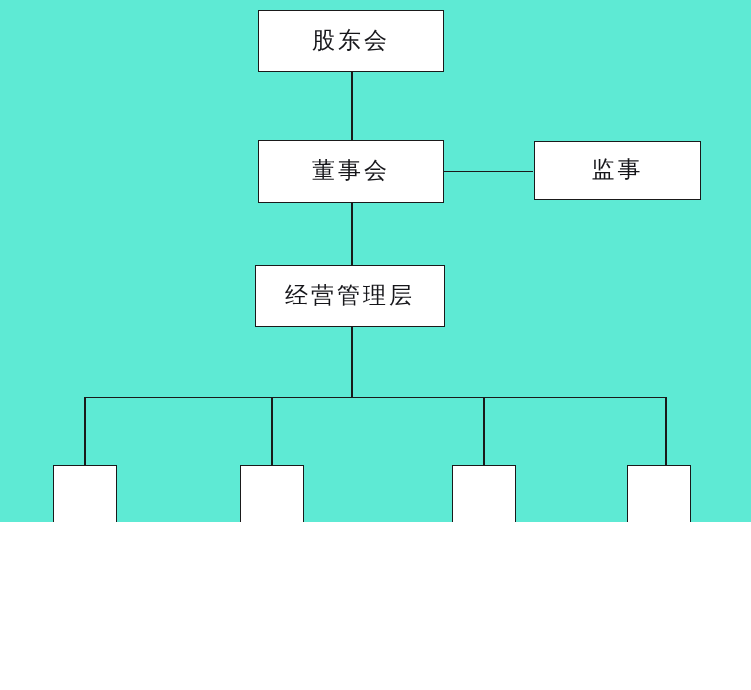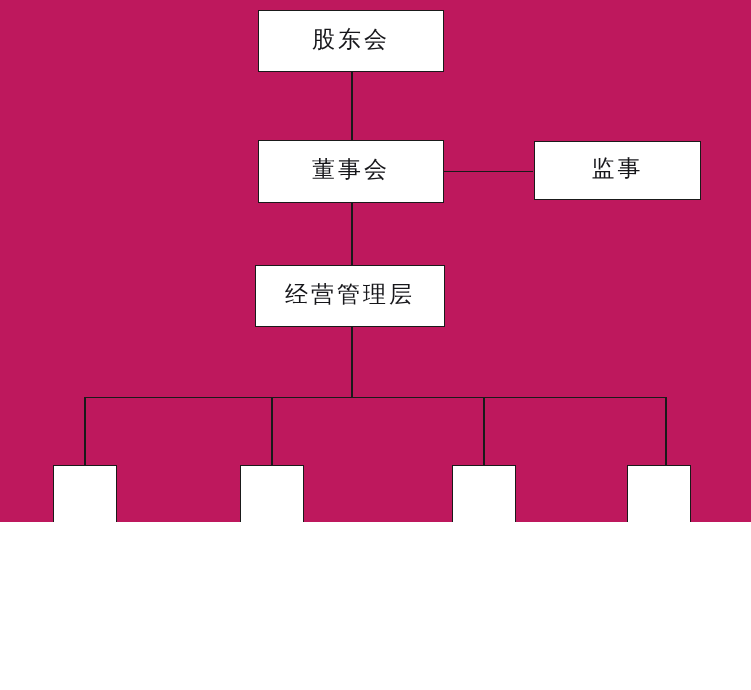--- a/index.html
+++ b/index.html
@@ -4,22 +4,22 @@
 <style>
   html, body {
     margin: 0;
     padding: 0;
     background: #ffffff;
   }
   #chart-root {
     position: relative;
     width: 751px;
     height: 522px;
-    background: #be185d;
-    font-family: Liberation Mono, monospace;
+    background: #5eead4;
+    font-family: Liberation Serif, serif;
     overflow: hidden;
   }
   .node {
     position: absolute;
     box-sizing: border-box;
     border: 1.4px solid #1a1a1a;
     background: #ffffff;
     display: flex;
     align-items: center;
     justify-content: center;

